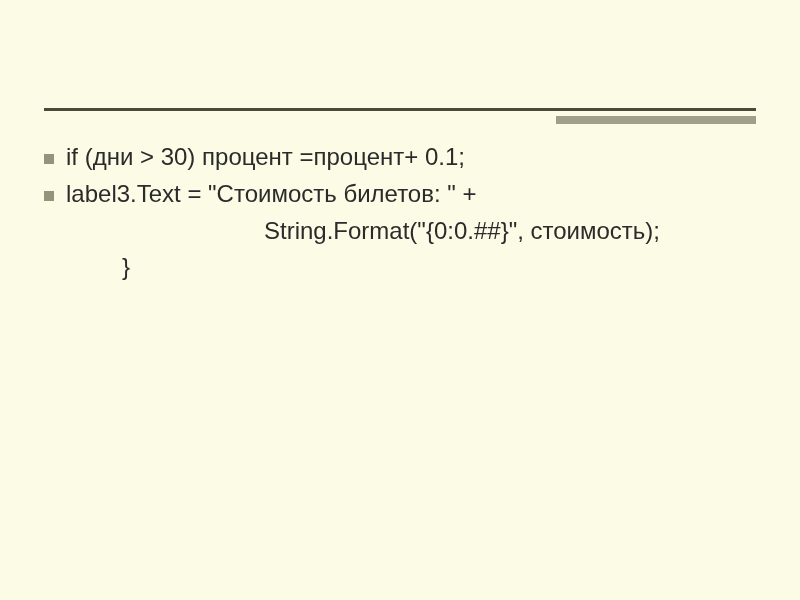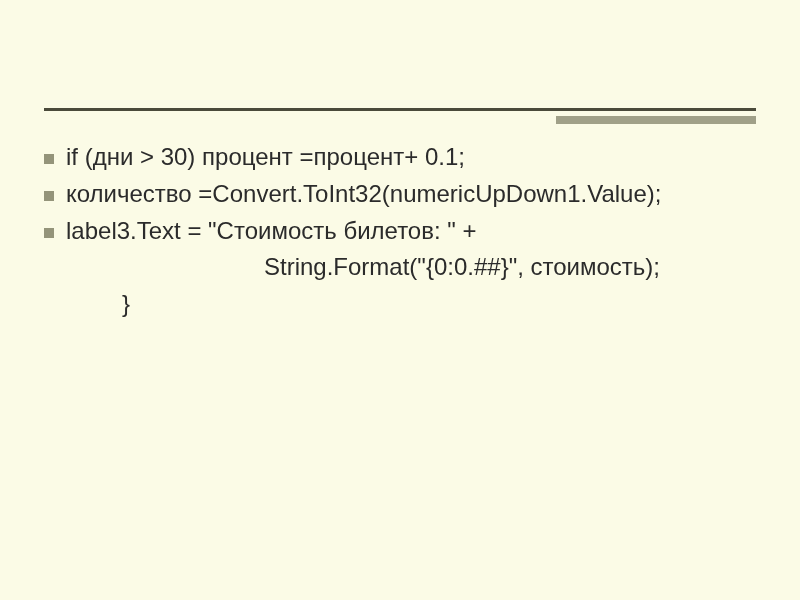--- a/index.html
+++ b/index.html
@@ -87,24 +87,20 @@
   </div>
 
   <div class="content">
 
     <div class="row">
       <div class="bullet-col"><span class="bullet"></span></div>
       <div class="text-col line">if (дни &gt; 30) процент =процент+ 0.1;</div>
     </div>
 
 
-    <div class="row">
-      <div class="bullet-col"><span class="bullet"></span></div>
-      <div class="text-col line">количество =Convert.ToInt32(numericUpDown1.Value);</div>
-    </div>
 
 
     <div class="row">
       <div class="bullet-col"><span class="bullet"></span></div>
       <div class="text-col line">label3.Text = "Стоимость билетов: " +</div>
     </div>
 
     <div class="row">
       <div class="bullet-col"></div>
       <div class="text-col line indent-continue">String.Format("{0:0.##}", стоимость);</div>

